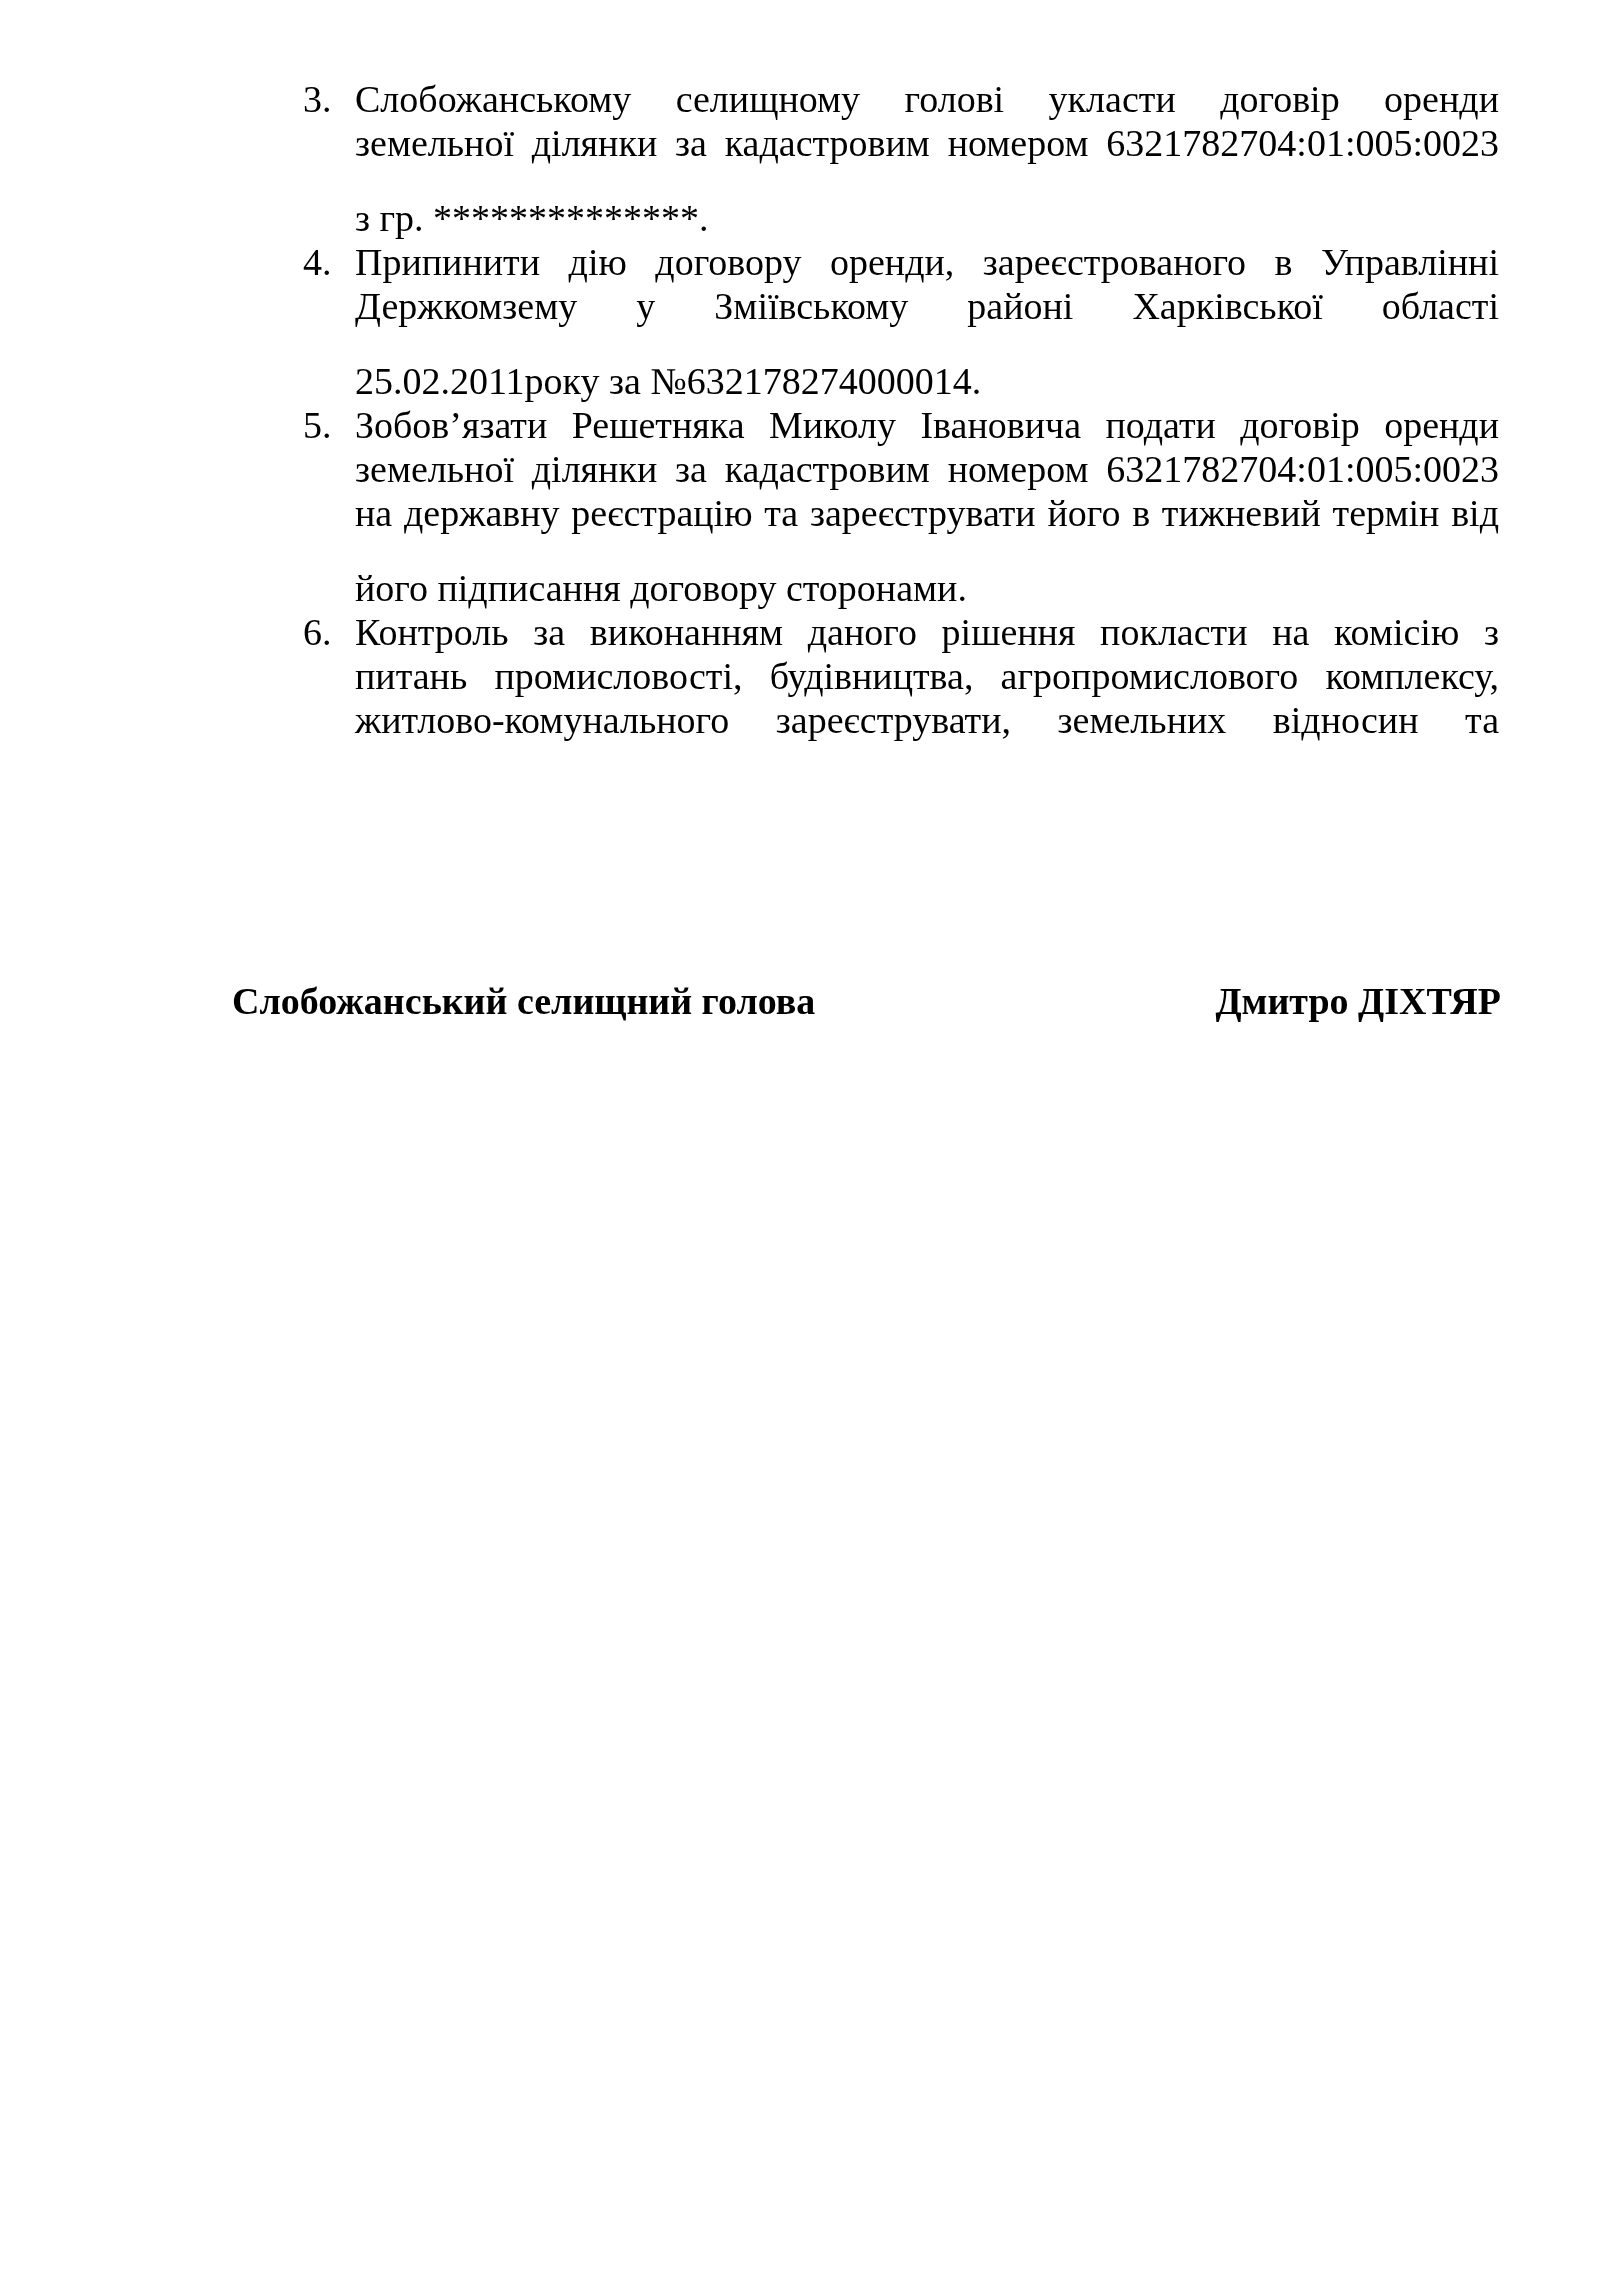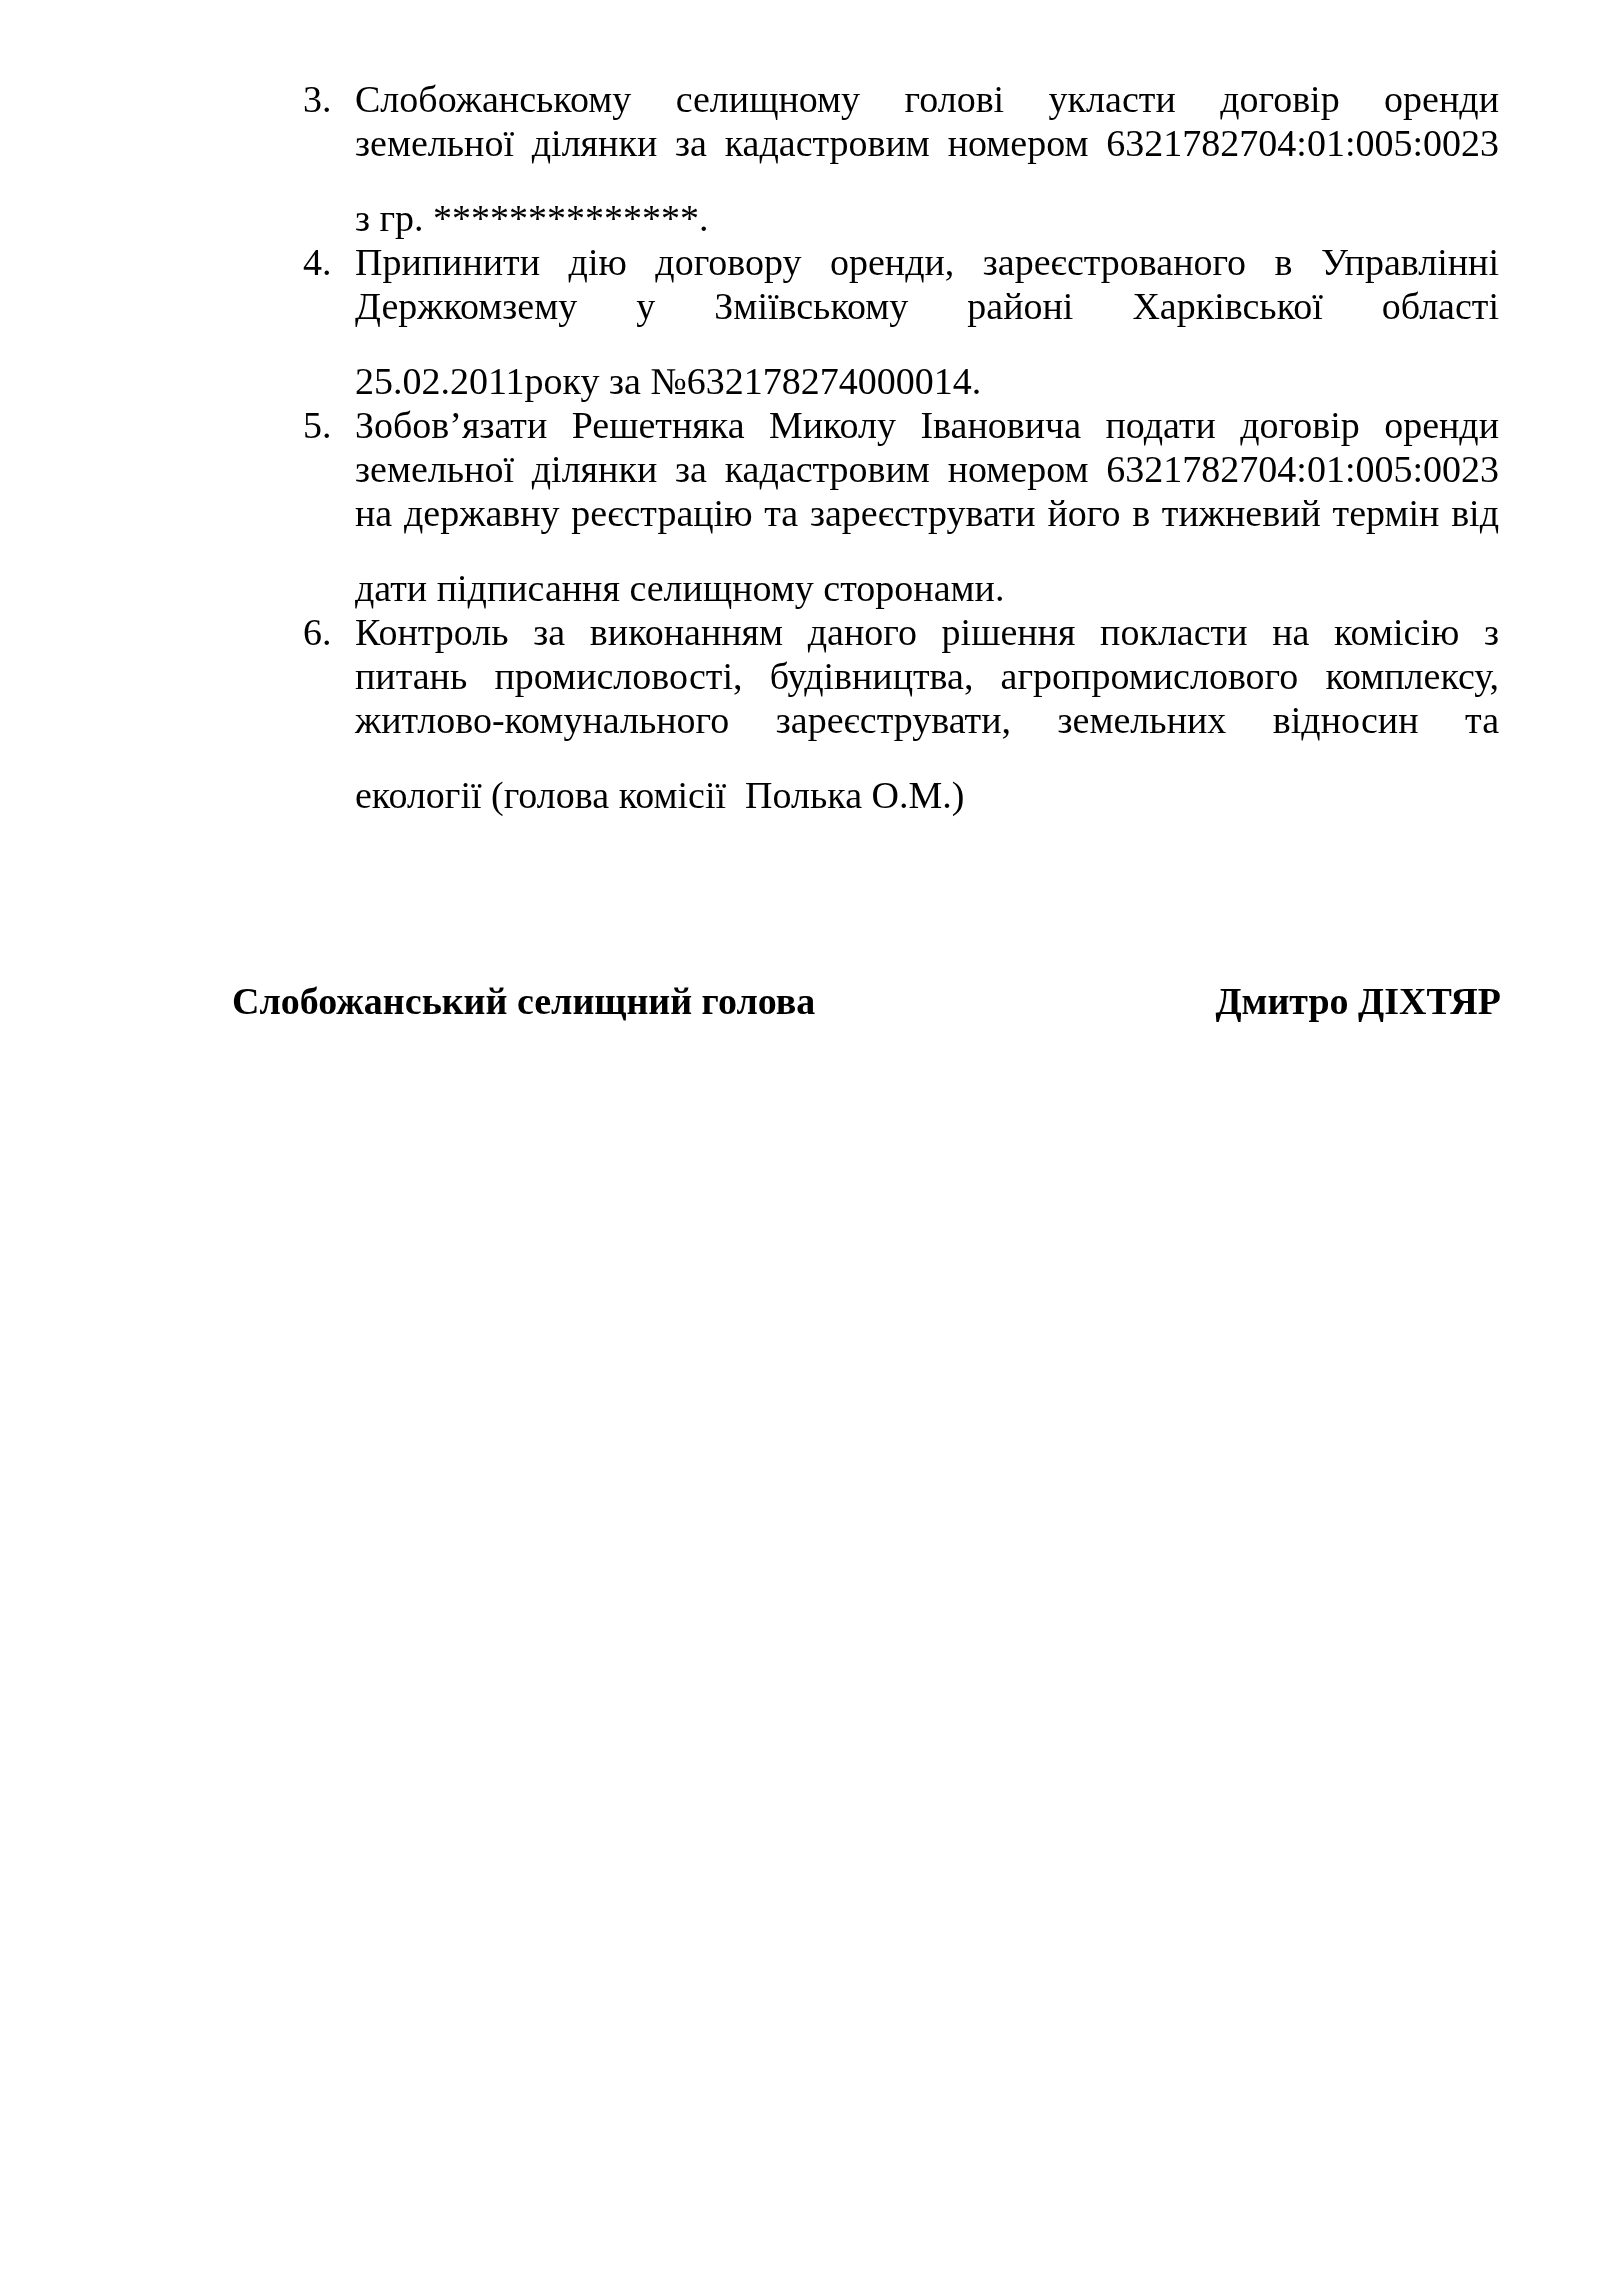--- a/index.html
+++ b/index.html
@@ -91,31 +91,30 @@
         <div class="line last">25.02.2011року за №632178274000014.</div>
       </div>
     </li>
 
     <li class="item">
       <div class="num">5.</div>
       <div class="lines">
         <div class="line">Зобов’язати Решетняка Миколу Івановича подати договір оренди</div>
         <div class="line">земельної ділянки за кадастровим номером 6321782704:01:005:0023</div>
         <div class="line">на державну реєстрацію та зареєструвати його в тижневий термін від</div>
-        <div class="line last">дати підписання селищному сторонами.</div>
+        <div class="line last">його підписання договору сторонами.</div>
       </div>
     </li>
 
     <li class="item">
       <div class="num">6.</div>
       <div class="lines">
         <div class="line">Контроль за виконанням даного рішення покласти  на  комісію з</div>
         <div class="line">питань промисловості, будівництва, агропромислового комплексу,</div>
         <div class="line">житлово-комунального  зареєструвати, земельних відносин та</div>
-        <div class="line last">екології (голова комісії  Полька О.М.)</div>
       </div>
     </li>
 
   </ol>
 
   <div class="signature">
     <span>Слобожанський селищний голова</span>
     <span>Дмитро ДІХТЯР</span>
   </div>
 

